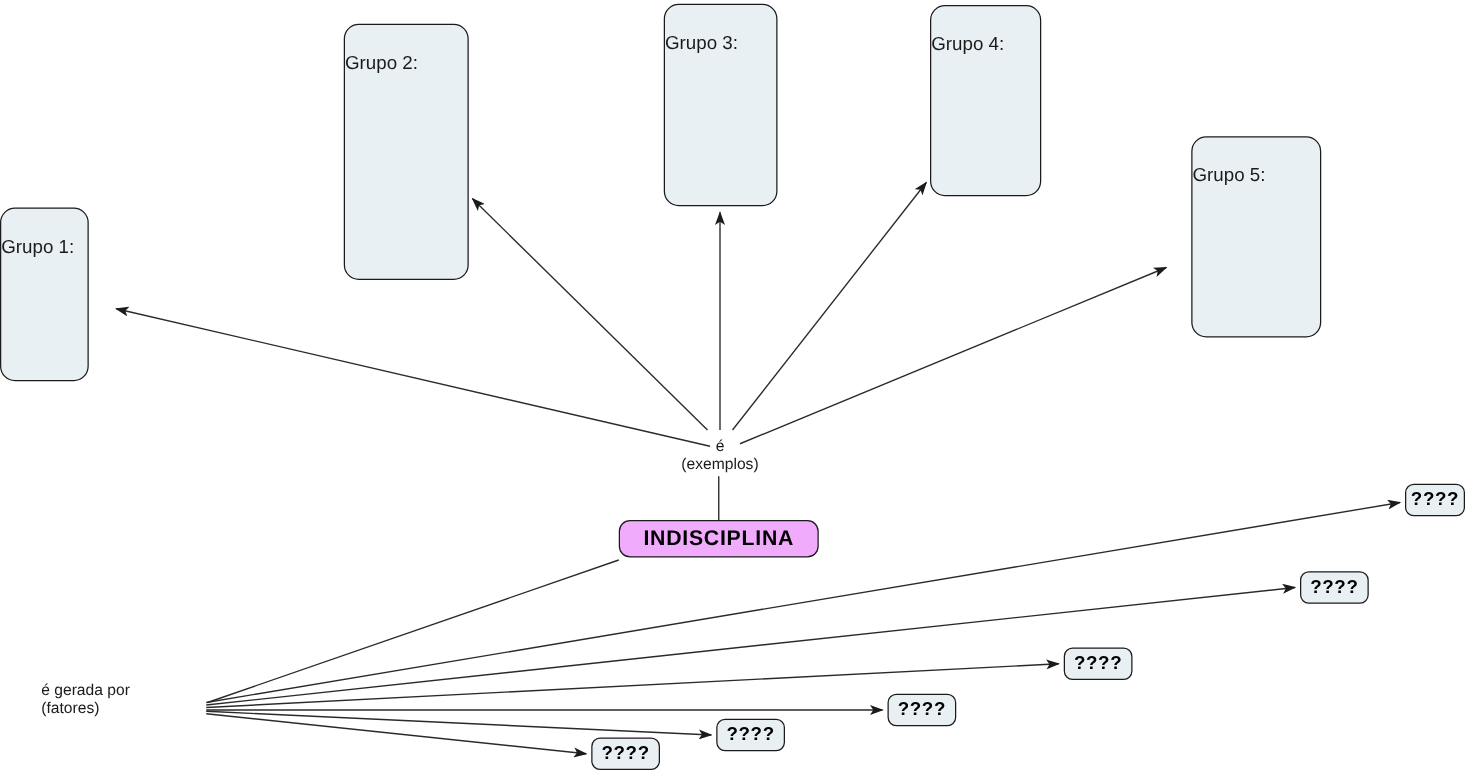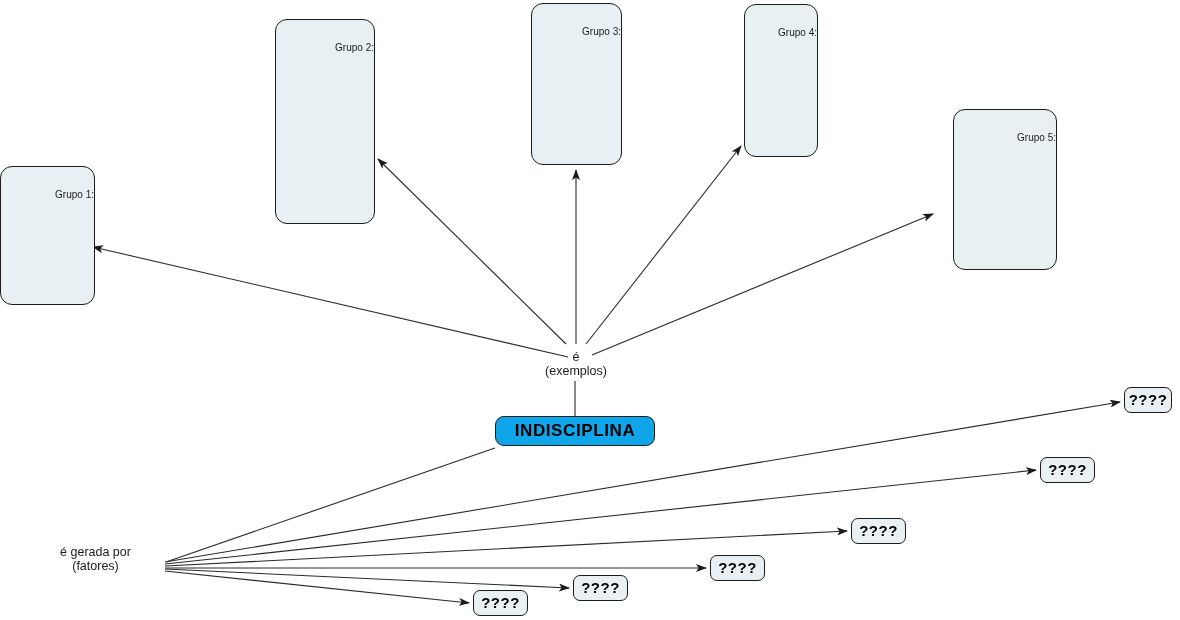--- a/index.html
+++ b/index.html
@@ -23,23 +23,23 @@
     top: 0;
     width: 1180px;
     height: 620px;
   }
   .grupo-box {
     position: absolute;
     box-sizing: border-box;
     background: #e9f0f4;
     border: 1px solid #1b1b1b;
     border-radius: 12px;
-    font-size: 10px;
+    font-size: 15px;
     color: #1b1b1b;
-    text-align: right;
+    text-align: left;
     padding-top: 22px;
     font-family: "Liberation Sans", sans-serif;
   }
   .qbox {
     position: absolute;
     box-sizing: border-box;
     background: #e9f0f4;
     border: 1px solid #1b1b1b;
     border-radius: 7px;
     font-size: 15px;
@@ -50,21 +50,21 @@
     letter-spacing: 0.5px;
     font-family: "Liberation Sans", sans-serif;
   }
   #central-node {
     position: absolute;
     left: 495px;
     top: 416px;
     width: 160px;
     height: 30px;
     box-sizing: border-box;
-    background: #0ea5e9;
+    background: #f0abfc;
     border: 1.4px solid #1b1b1b;
     border-radius: 9px;
     font-size: 17px;
     font-weight: bold;
     letter-spacing: 0.6px;
     color: #000000;
     text-align: center;
     line-height: 27px;
     font-family: "Liberation Sans", sans-serif;
   }
@@ -79,21 +79,21 @@
   #label-exemplos {
     left: 541px;
     top: 350px;
     width: 70px;
     text-align: center;
   }
   #label-fatores {
     left: 33px;
     top: 545px;
     width: 125px;
-    text-align: center;
+    text-align: left;
   }
 </style>
 </head>
 <body>
 
 <div id="canvas">
 
   <svg id="edges" viewBox="0 0 1180 620" xmlns="http://www.w3.org/2000/svg">
     <defs>
       <marker id="arrowhead" markerWidth="11" markerHeight="8" refX="10" refY="4" orient="auto" markerUnits="userSpaceOnUse">
@@ -112,30 +112,30 @@
     <line x1="495" y1="448" x2="166" y2="562" stroke="#2a2a2a" stroke-width="1.1"></line>
 
     <line x1="165" y1="562" x2="1120" y2="402" stroke="#2a2a2a" stroke-width="1.1" marker-end="url(#arrowhead)"></line>
     <line x1="165" y1="564" x2="1036" y2="470" stroke="#2a2a2a" stroke-width="1.1" marker-end="url(#arrowhead)"></line>
     <line x1="165" y1="566" x2="847" y2="531" stroke="#2a2a2a" stroke-width="1.1" marker-end="url(#arrowhead)"></line>
     <line x1="165" y1="568" x2="706" y2="568" stroke="#2a2a2a" stroke-width="1.1" marker-end="url(#arrowhead)"></line>
     <line x1="165" y1="569" x2="569" y2="588" stroke="#2a2a2a" stroke-width="1.1" marker-end="url(#arrowhead)"></line>
     <line x1="165" y1="571" x2="469" y2="603" stroke="#2a2a2a" stroke-width="1.1" marker-end="url(#arrowhead)"></line>
   </svg>
 
-  <div class="grupo-box" style="left:0px;  top:166px; width:95px;  height:139px;">
+  <div class="grupo-box" style="left:0px;  top:166px; width:71px;  height:139px;">
     <span>Grupo 1:</span>
   </div>
   <div class="grupo-box" style="left:275px; top:19px;  width:100px; height:205px;">
     <span>Grupo 2:</span>
   </div>
   <div class="grupo-box" style="left:531px; top:3px;   width:91px;  height:162px;">
     <span>Grupo 3:</span>
   </div>
-  <div class="grupo-box" style="left:744px; top:4px;   width:74px;  height:153px;">
+  <div class="grupo-box" style="left:744px; top:4px;   width:89px;  height:153px;">
     <span>Grupo 4:</span>
   </div>
   <div class="grupo-box" style="left:937px; top:109px; width:104px; height:161px;margin-left:16px;">
     <span>Grupo 5:</span>
   </div>
 
   <div class="edge-label" id="label-exemplos">é
 (exemplos)</div>
   <div class="edge-label" id="label-fatores">é gerada por
 (fatores)</div>

